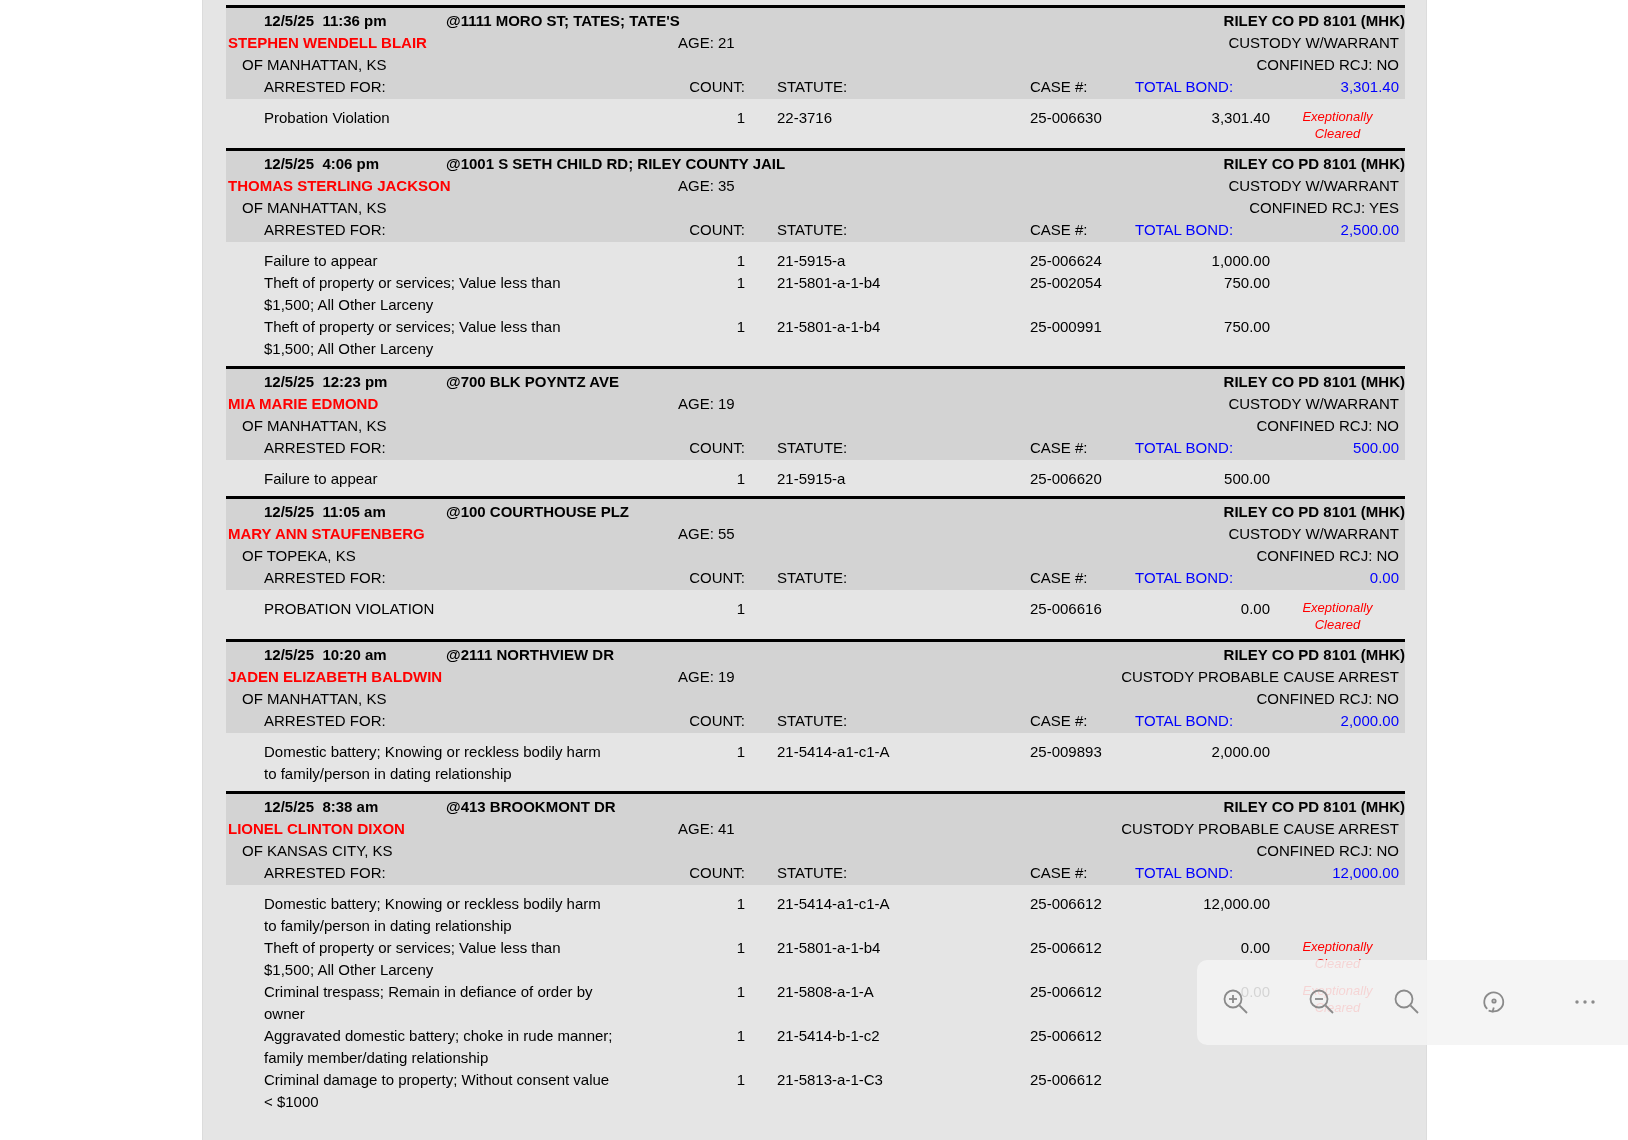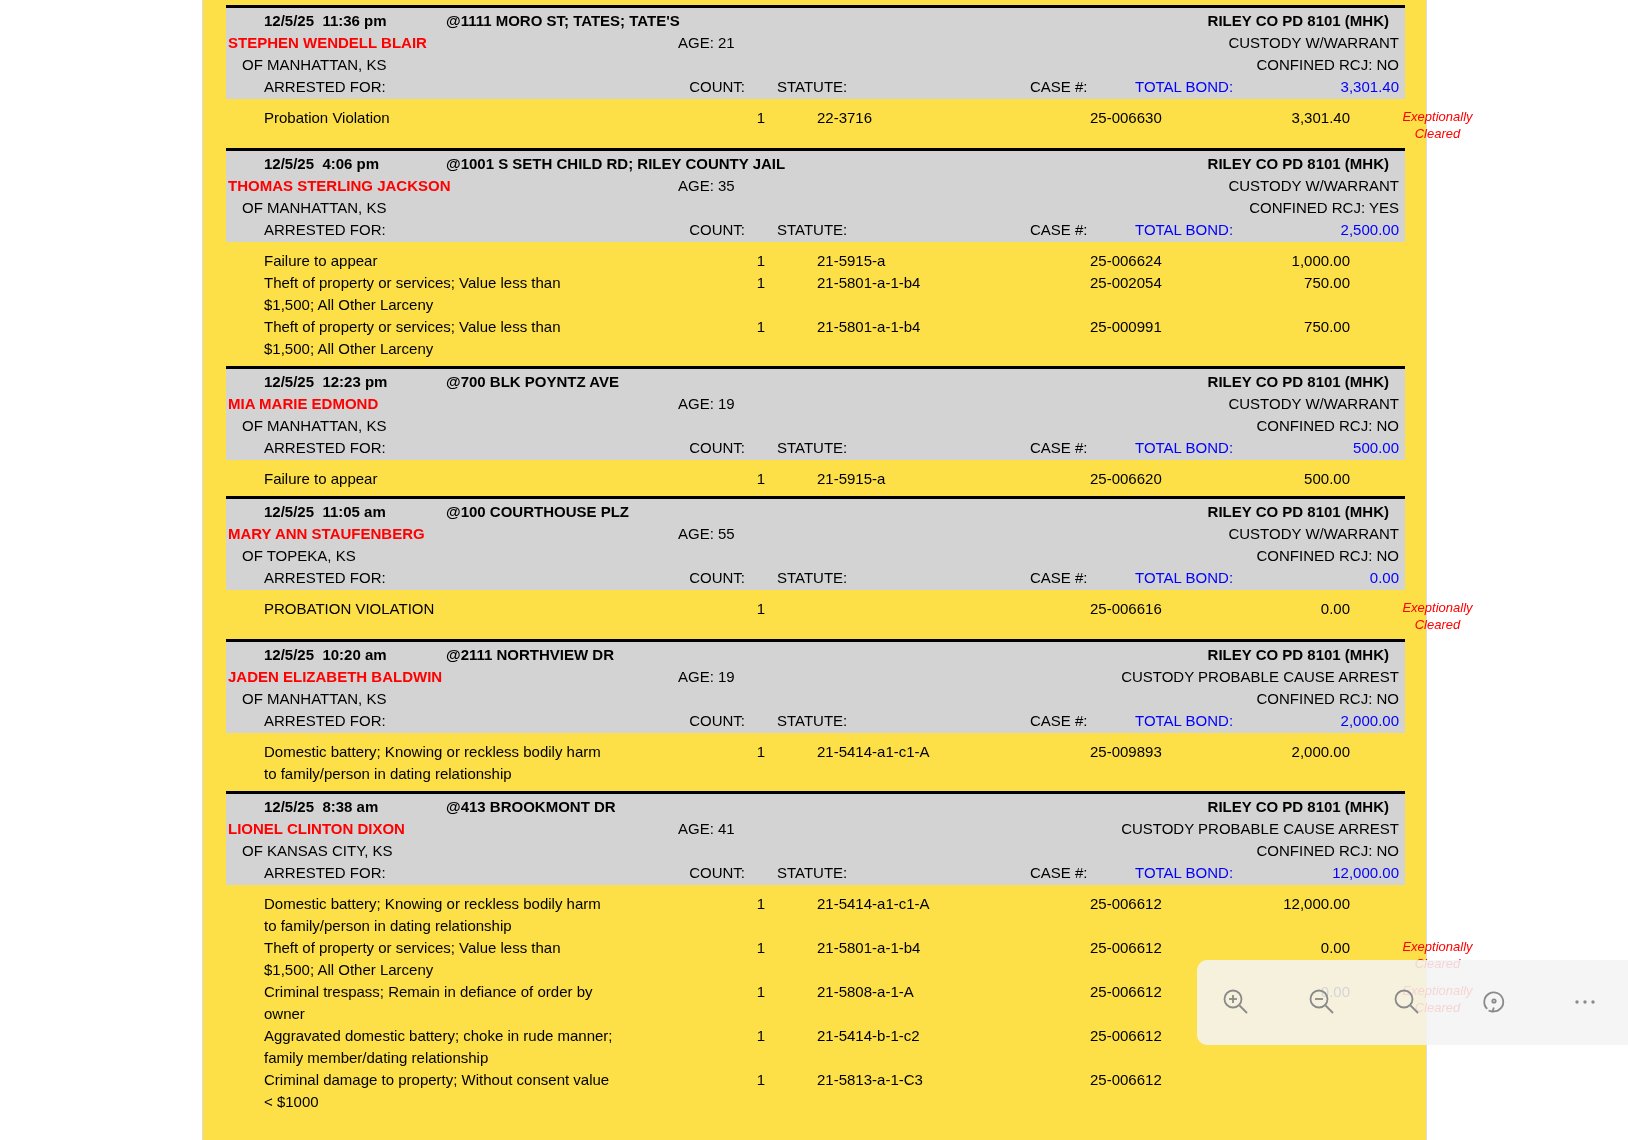--- a/index.html
+++ b/index.html
@@ -2,41 +2,41 @@
 <html><head>
 <meta charset="utf-8">
 <style>
   html,body{margin:0;padding:0;}
   body{
     width:1628px;height:1140px;background:#ffffff;position:relative;overflow:hidden;
     font-family:"Liberation Sans","DejaVu Sans",sans-serif;color:#000;
   }
   .page{
     position:absolute;left:202px;top:0;width:1223px;height:1140px;
-    border-left:1px solid #dcdcdc;border-right:1px solid #dcdcdc;background:#fde047;
+    border-left:1px solid #dcdcdc;border-right:1px solid #dcdcdc;background:#e5e5e5;
   }
   .doc{margin:5px 0 0 23px;width:1179px;}
   .record{width:1179px;}
   .rhead{background:#d3d3d3;border-top:3px solid #000;padding:2px 0 1px;}
   .hrow{line-height:22px;font-size:15px;}
   .r1{display:grid;grid-template-columns:220px 1fr auto;font-weight:bold;}
   .r1 .dt{padding-left:38px;white-space:pre;}
-  .r1 .ag{text-align:right;padding-right:16px;}
+  .r1 .ag{text-align:right;padding-right:0;}
   .r2{display:grid;grid-template-columns:452px 1fr auto;}
   .r2 .nm{padding-left:2px;font-weight:bold;color:#f00;}
   .r2 .cu{text-align:right;padding-right:6px;}
   .r3{display:flex;justify-content:space-between;padding-left:16px;padding-right:6px;}
   .r4{display:grid;grid-template-columns:408px 111px 285px 105px 270px;font-weight:normal;}
   .r4 .c1{padding-left:38px;}
   .r4 .c2{text-align:right;}
   .r4 .c3{padding-left:32px;}
   .r4 .c5{display:flex;justify-content:space-between;padding-right:6px;color:#0000ff;}
   .charges{padding:8px 0 6px;}
   .charge{display:grid;grid-template-columns:408px 111px 285px 105px 135px 135px;
-          font-size:15px;line-height:22px;gap:20px;}
+          font-size:15px;line-height:22px;}
   .charge .c-desc{padding-left:38px;}
   .charge .c-desc .t{display:inline-block;max-width:350px;vertical-align:top;}
   .charge .c-count{text-align:right;}
   .charge .c-stat{padding-left:32px;}
   .charge .c-bond{text-align:right;}
   .charge .c-clr{text-align:center;color:#f00;font-size:13px;line-height:17px;padding-top:1px;}
   .charge .c-clr .w{display:inline-block;max-width:86px;font-style:italic;}
   .toolbar{
     position:absolute;left:1197px;top:960px;width:440px;height:85px;
     background:rgba(243,243,244,0.87);border-radius:10px;z-index:5;

